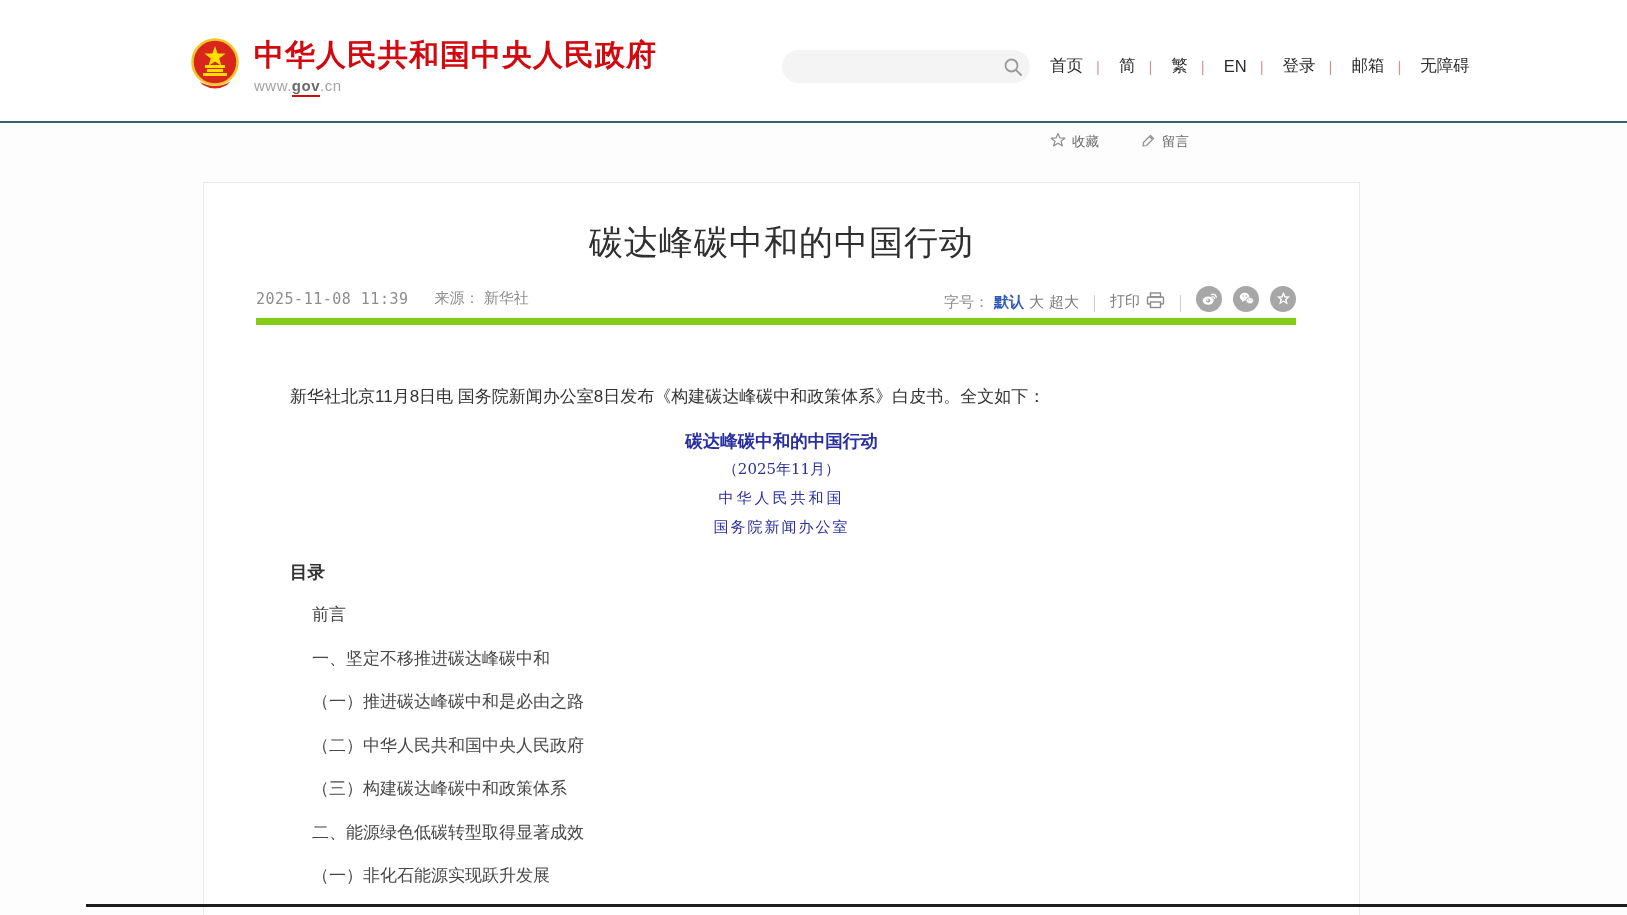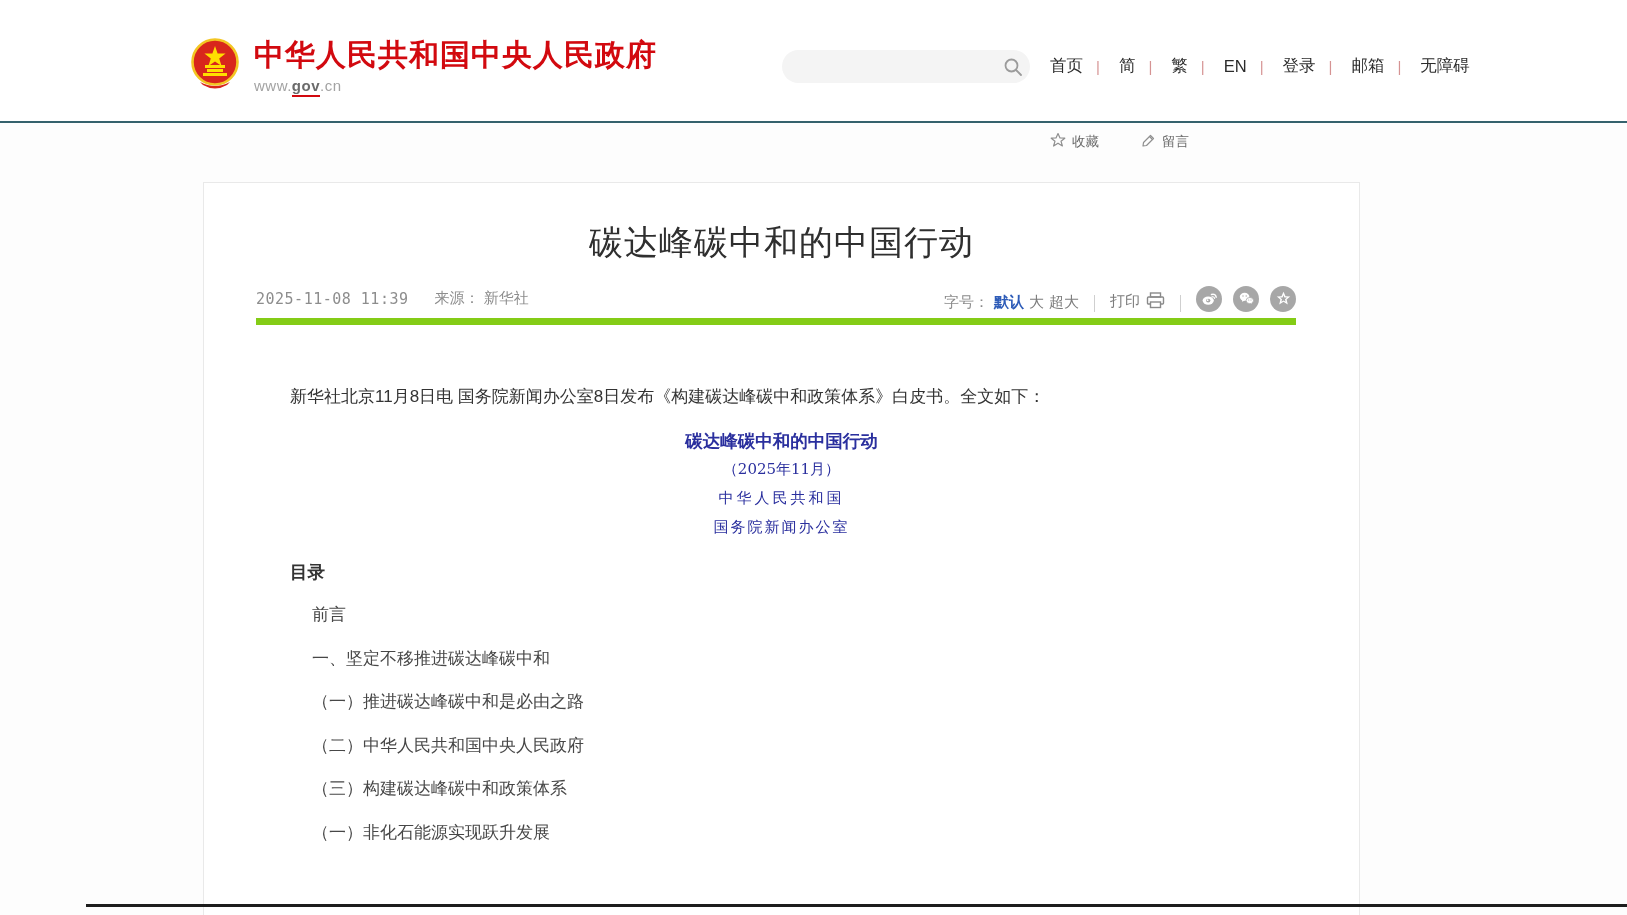--- a/index.html
+++ b/index.html
@@ -210,19 +210,20 @@
     <div class="doc-center doc-org1">中华人民共和国</div>
     <div class="doc-center doc-org2">国务院新闻办公室</div>
 
     <div class="toc-heading">目录</div>
     <div class="toc">
       <div class="toc-item">前言</div>
       <div class="toc-item">一、坚定不移推进碳达峰碳中和</div>
       <div class="toc-item">（一）推进碳达峰碳中和是必由之路</div>
       <div class="toc-item">（二）中华人民共和国中央人民政府</div>
       <div class="toc-item">（三）构建碳达峰碳中和政策体系</div>
+      <div class="toc-item">二、能源绿色低碳转型取得显著成效</div>
       <div class="toc-item">（一）非化石能源实现跃升发展</div>
     </div>
   </div>
 
   <div class="bottom-line"></div>
 
 </div>
 
 </body></html>

